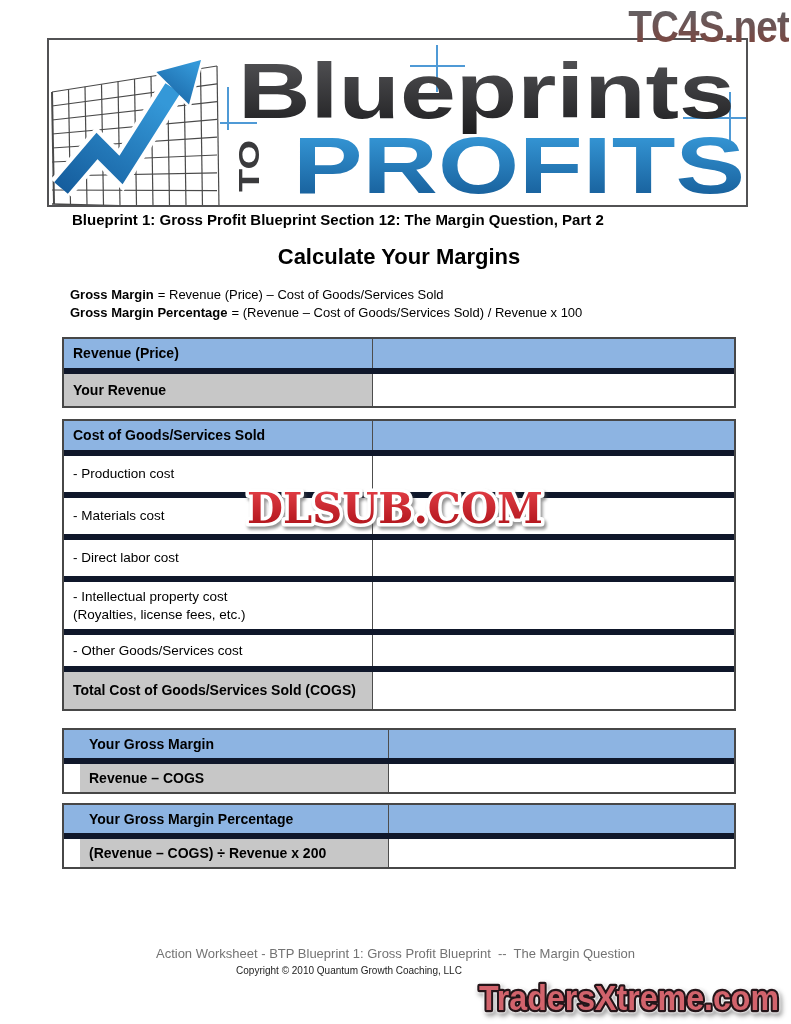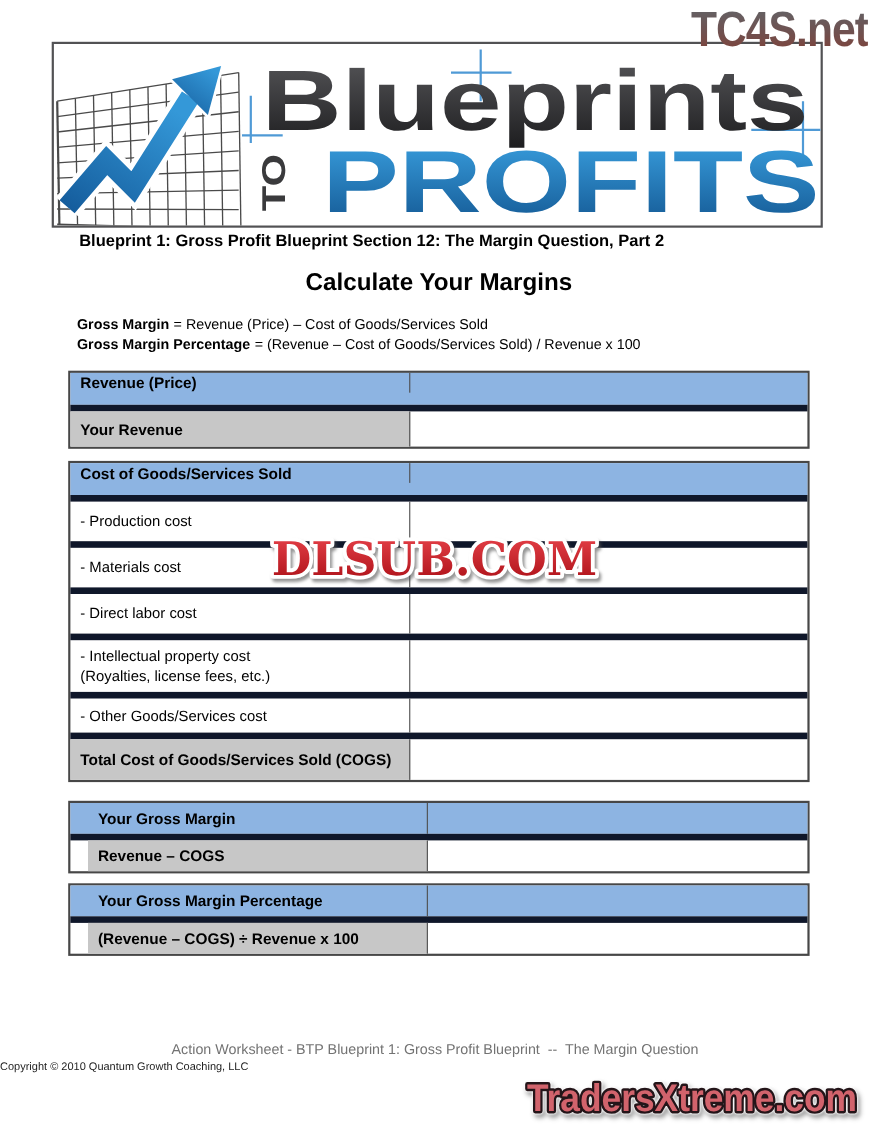--- a/index.html
+++ b/index.html
@@ -26,30 +26,30 @@
   .wtable{left:62px;width:674px;border:2px solid #474747;box-sizing:border-box;background:#fff;}
   .row{display:flex;border-top:6px solid #0f172a;}
   .row:first-child{border-top:none;}
   .lbl{width:309px;box-sizing:border-box;border-right:1px solid #4d4d4d;
        display:flex;align-items:center;padding-left:9px;font-size:13.5px;
        white-space:pre-line;line-height:1.3;}
   .val{flex:1;}
   .hdr{background:#8db4e2;}
   .hdr .lbl{font-weight:bold;font-size:14px;}
   .gray .lbl{background:#c7c7c7;font-weight:bold;font-size:14px;}
-  .h29{height:29px;flex-direction:column;} .h28{height:28px;padding-left:16px;} .h32{height:32px;}
+  .h29{height:29px;} .h28{height:28px;padding-left:16px;} .h32{height:32px;}
   .r36{height:36px;} .r31{height:31px;} .r47{height:47px;} .r37{height:37px;}
 
   .t1{top:337px;} .t2{top:419px;} .t3{top:728px;} .t4{top:803px;}
 
   .dlsub{left:234px;top:479px;z-index:6;}
   .txtreme{left:470px;top:975px;z-index:6;}
 
   .footer1{left:0;top:946px;width:791px;text-align:center;font-size:13px;white-space:pre;color:#737373;}
-  .footer2{left:0;top:965px;width:698px;text-align:left;font-size:10px;color:#1c1c1c;}
+  .footer2{left:0;top:965px;width:698px;text-align:center;font-size:10px;color:#1c1c1c;}
 </style>
 </head>
 <body>
 
 <div class="abs tc4s">TC4S.net</div>
 
 <div class="abs logo-box">
   <svg width="697" height="165" viewBox="0 0 697 165">
     <defs>
       <linearGradient id="gArrow" x1="0" y1="1" x2="0.7" y2="0">
@@ -182,21 +182,21 @@
     <div class="val"></div>
   </div>
 </div>
 
 <div class="abs wtable t4">
   <div class="row hdr h28">
     <div class="lbl">Your Gross Margin Percentage</div>
     <div class="val"></div>
   </div>
   <div class="row gray h28">
-    <div class="lbl">(Revenue – COGS) ÷ Revenue x 100</div>
+    <div class="lbl">(Revenue – COGS) ÷ Revenue x 200</div>
     <div class="val"></div>
   </div>
 </div>
 
 <svg class="abs dlsub" width="322" height="58" viewBox="0 0 322 58">
   <defs>
     <linearGradient id="gDl" x1="0" y1="0" x2="0" y2="1">
       <stop offset="0" stop-color="#e8434b"></stop>
         <stop offset="1" stop-color="#a80d14"></stop>
     </linearGradient>

